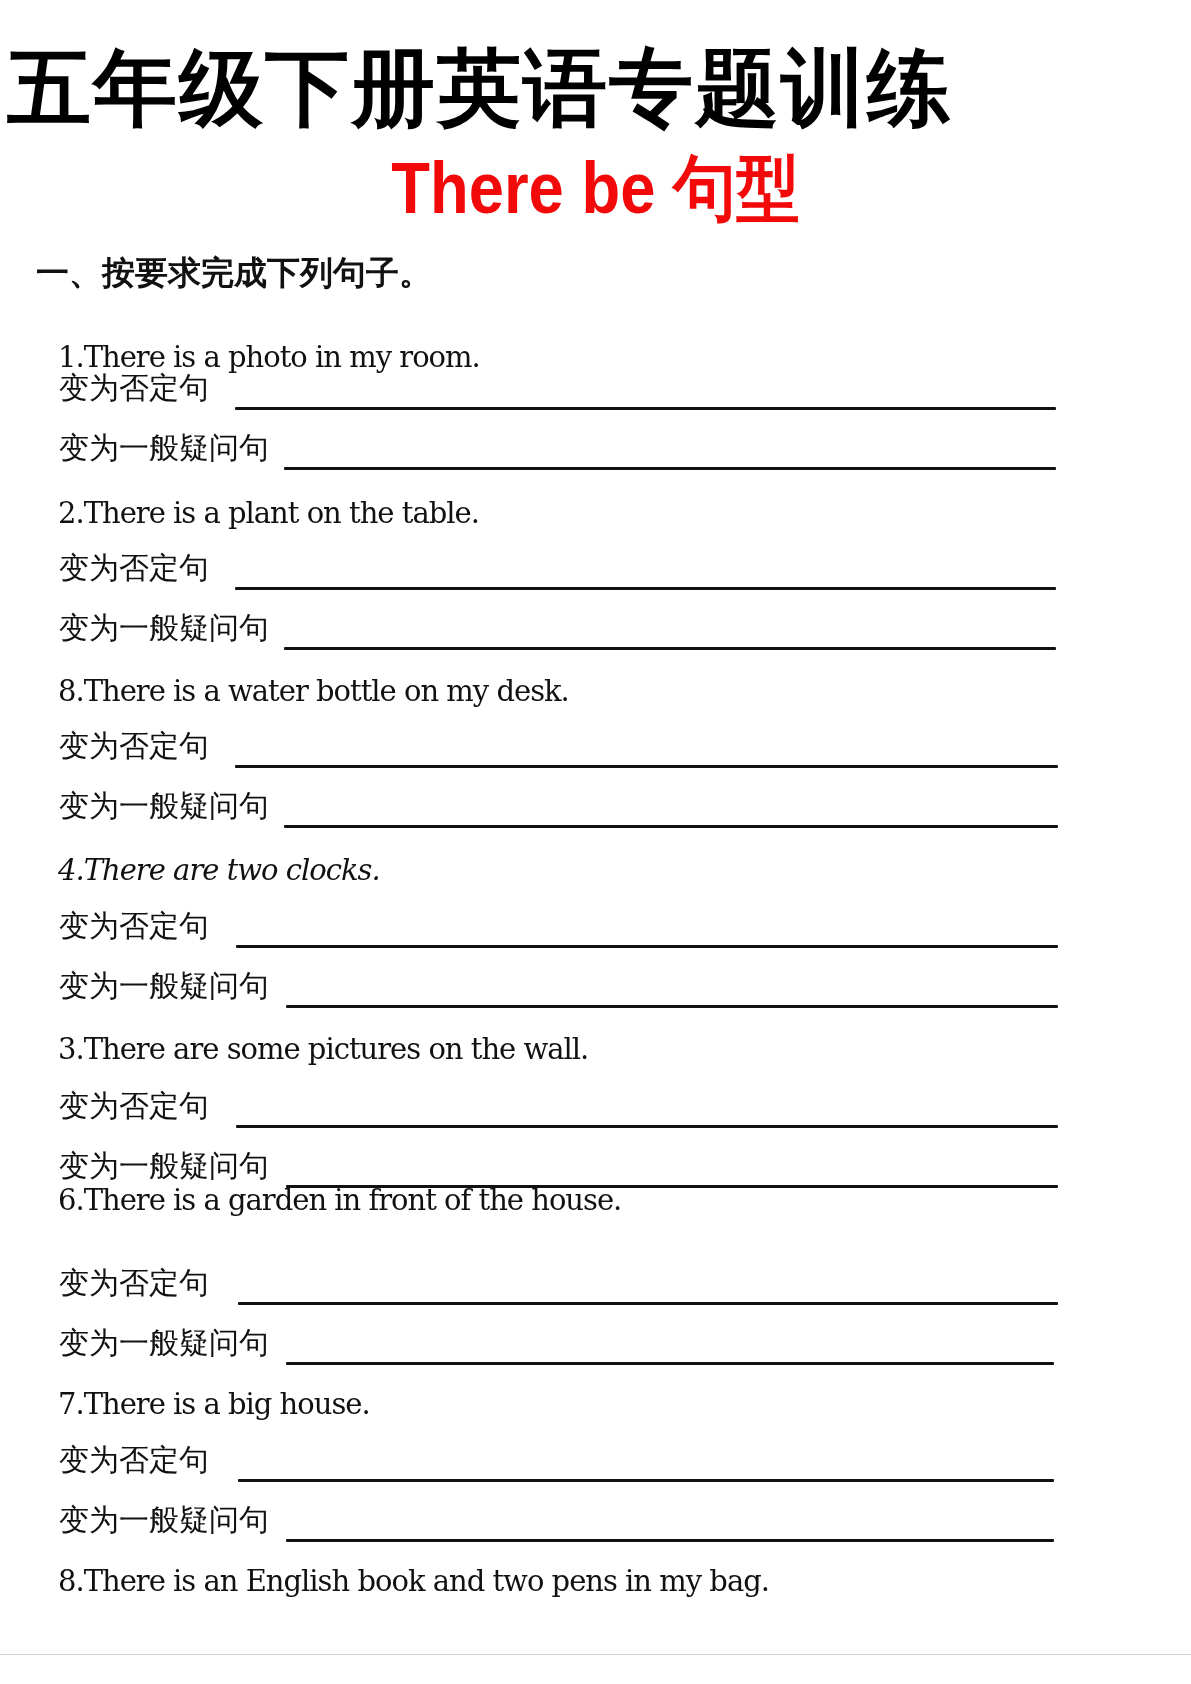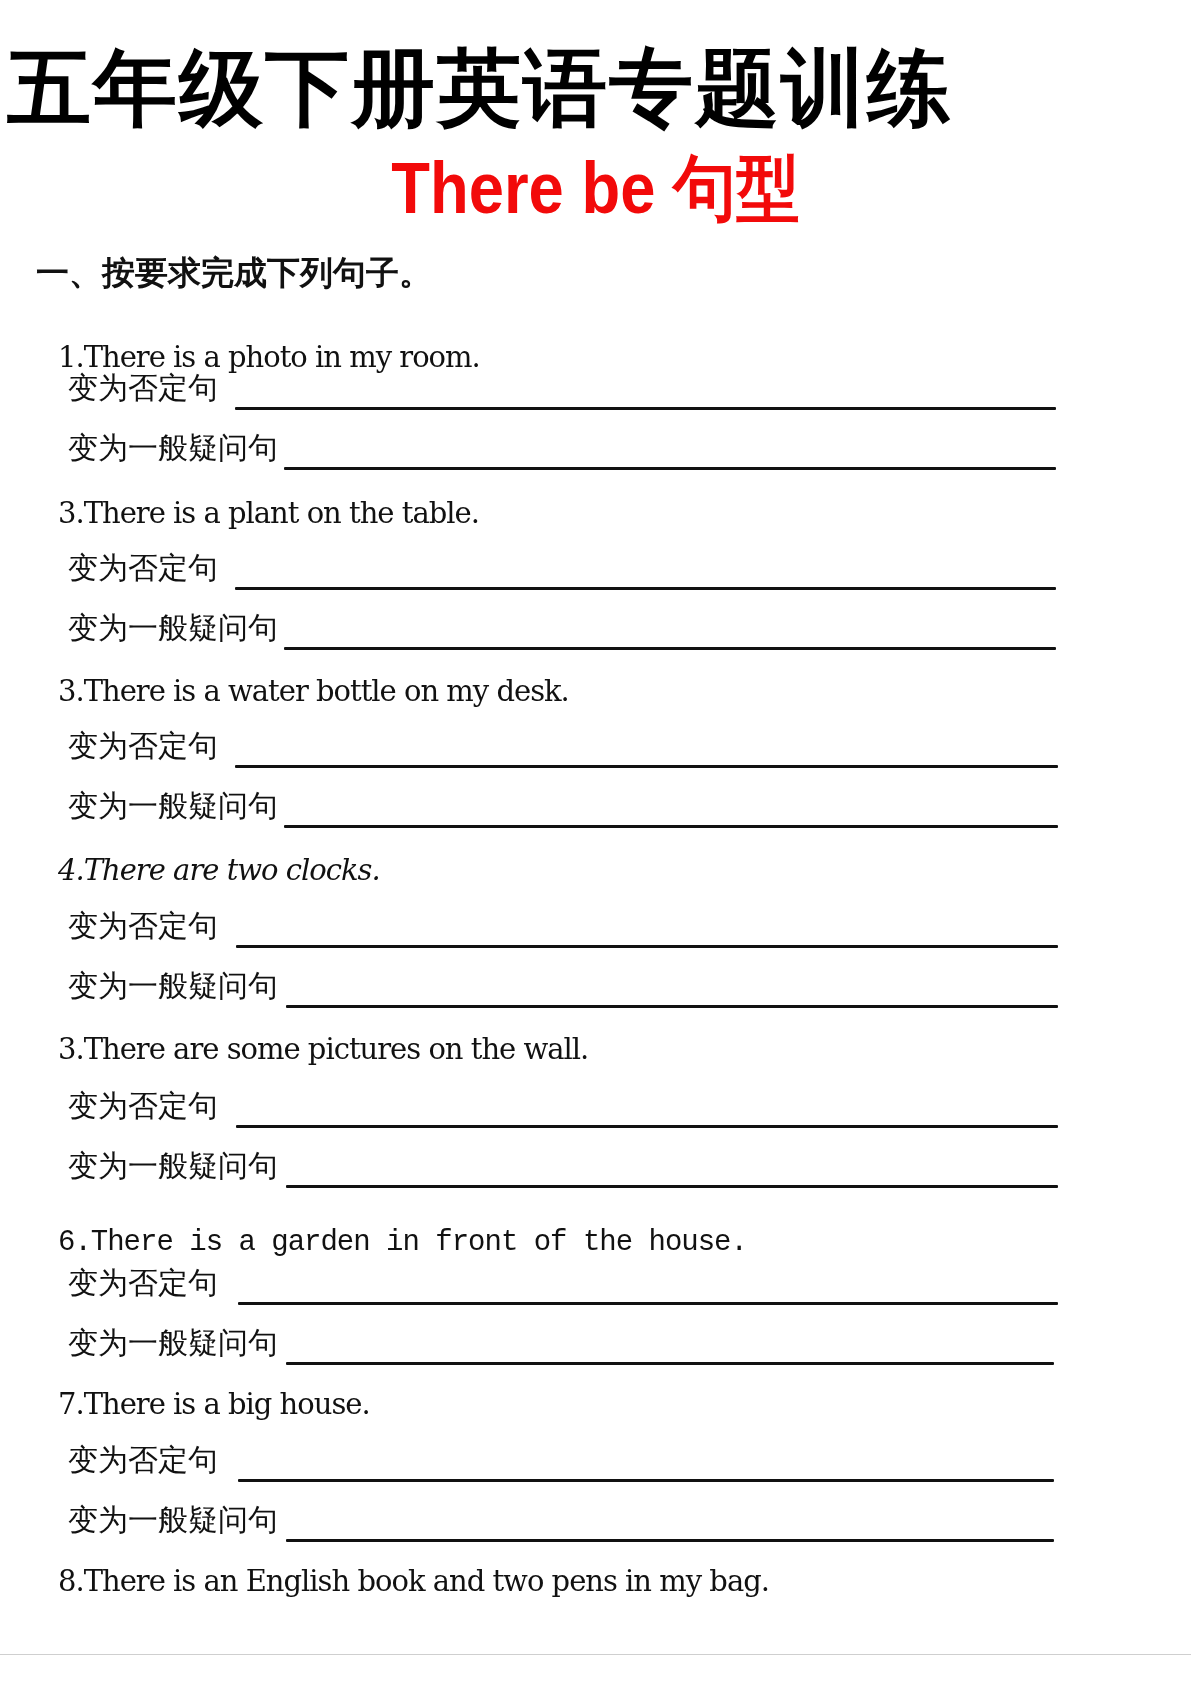--- a/index.html
+++ b/index.html
@@ -21,21 +21,21 @@
       position: absolute; left: 36px; top: 253px;
       font-family: "DejaVu Sans", sans-serif; font-weight: bold; font-size: 33px;
       color: #111; line-height: 40px;
     }
     .question {
       position: absolute; left: 58px; font-size: 29px; line-height: 36px;
       font-family: "DejaVu Serif", serif; letter-spacing: -1px; color: #111;
     }
     .row { position: absolute; left: 58px; height: 40px; }
     .row-label {
-      position: absolute; left: 10px; bottom: 4px;
+      position: absolute; left: 1px; bottom: 4px;
       font-family: "DejaVu Sans", sans-serif; font-size: 30px; line-height: 36px; color: #111;
     }
     .answer-line {
       position: absolute; bottom: 0; height: 3px; background: #111; border-radius: 1px;
     }
     .page-bottom-rule {
       position: absolute; left: 0; top: 1654px; width: 1191px; height: 1px; background: #cfcfcf;
     }
   </style>
 </head>
@@ -49,31 +49,31 @@
 <div class="question" style="top:318px;margin-top:21px;">1.There is a photo in my room.</div>
 <div class="row" style="top:370px;width:998px;">
   <span class="row-label">变为否定句</span>
   <div class="answer-line" style="left:177px;right:0;"></div>
 </div>
 <div class="row" style="top:430px;width:998px;">
   <span class="row-label">变为一般疑问句</span>
   <div class="answer-line" style="left:226px;right:0;"></div>
 </div>
 
-<div class="question" style="top:495px;">3.There is a plant on the table.</div>
+<div class="question" style="top:495px;">2.There is a plant on the table.</div>
 <div class="row" style="top:550px;width:998px;">
   <span class="row-label">变为否定句</span>
   <div class="answer-line" style="left:177px;right:0;"></div>
 </div>
 <div class="row" style="top:610px;width:998px;">
   <span class="row-label">变为一般疑问句</span>
   <div class="answer-line" style="left:226px;right:0;"></div>
 </div>
 
-<div class="question" style="top:673px;">3.There is a water bottle on my desk.</div>
+<div class="question" style="top:673px;">8.There is a water bottle on my desk.</div>
 <div class="row" style="top:728px;width:1000px;">
   <span class="row-label">变为否定句</span>
   <div class="answer-line" style="left:177px;right:0;"></div>
 </div>
 <div class="row" style="top:788px;width:1000px;">
   <span class="row-label">变为一般疑问句</span>
   <div class="answer-line" style="left:226px;right:0;"></div>
 </div>
 
 <div class="question" style="top:852px;font-style:italic;">4.There are two clocks.</div>
@@ -89,21 +89,21 @@
 <div class="question" style="top:1031px;">3.There are some pictures on the wall.</div>
 <div class="row" style="top:1088px;width:1000px;">
   <span class="row-label">变为否定句</span>
   <div class="answer-line" style="left:178px;right:0;"></div>
 </div>
 <div class="row" style="top:1148px;width:1000px;">
   <span class="row-label">变为一般疑问句</span>
   <div class="answer-line" style="left:228px;right:0;"></div>
 </div>
 
-<div class="question" style="top:1225px;font-family:Liberation Mono, monospace;">6.There is a garden in front of the house.</div>
+<div class="question" style="top:1182px;">6.There is a garden in front of the house.</div>
 <div class="row" style="top:1265px;width:1000px;">
   <span class="row-label">变为否定句</span>
   <div class="answer-line" style="left:180px;right:0;"></div>
 </div>
 <div class="row" style="top:1325px;width:996px;">
   <span class="row-label">变为一般疑问句</span>
   <div class="answer-line" style="left:228px;right:0;"></div>
 </div>
 
 <div class="question" style="top:1386px;">7.There is a big house.</div>

